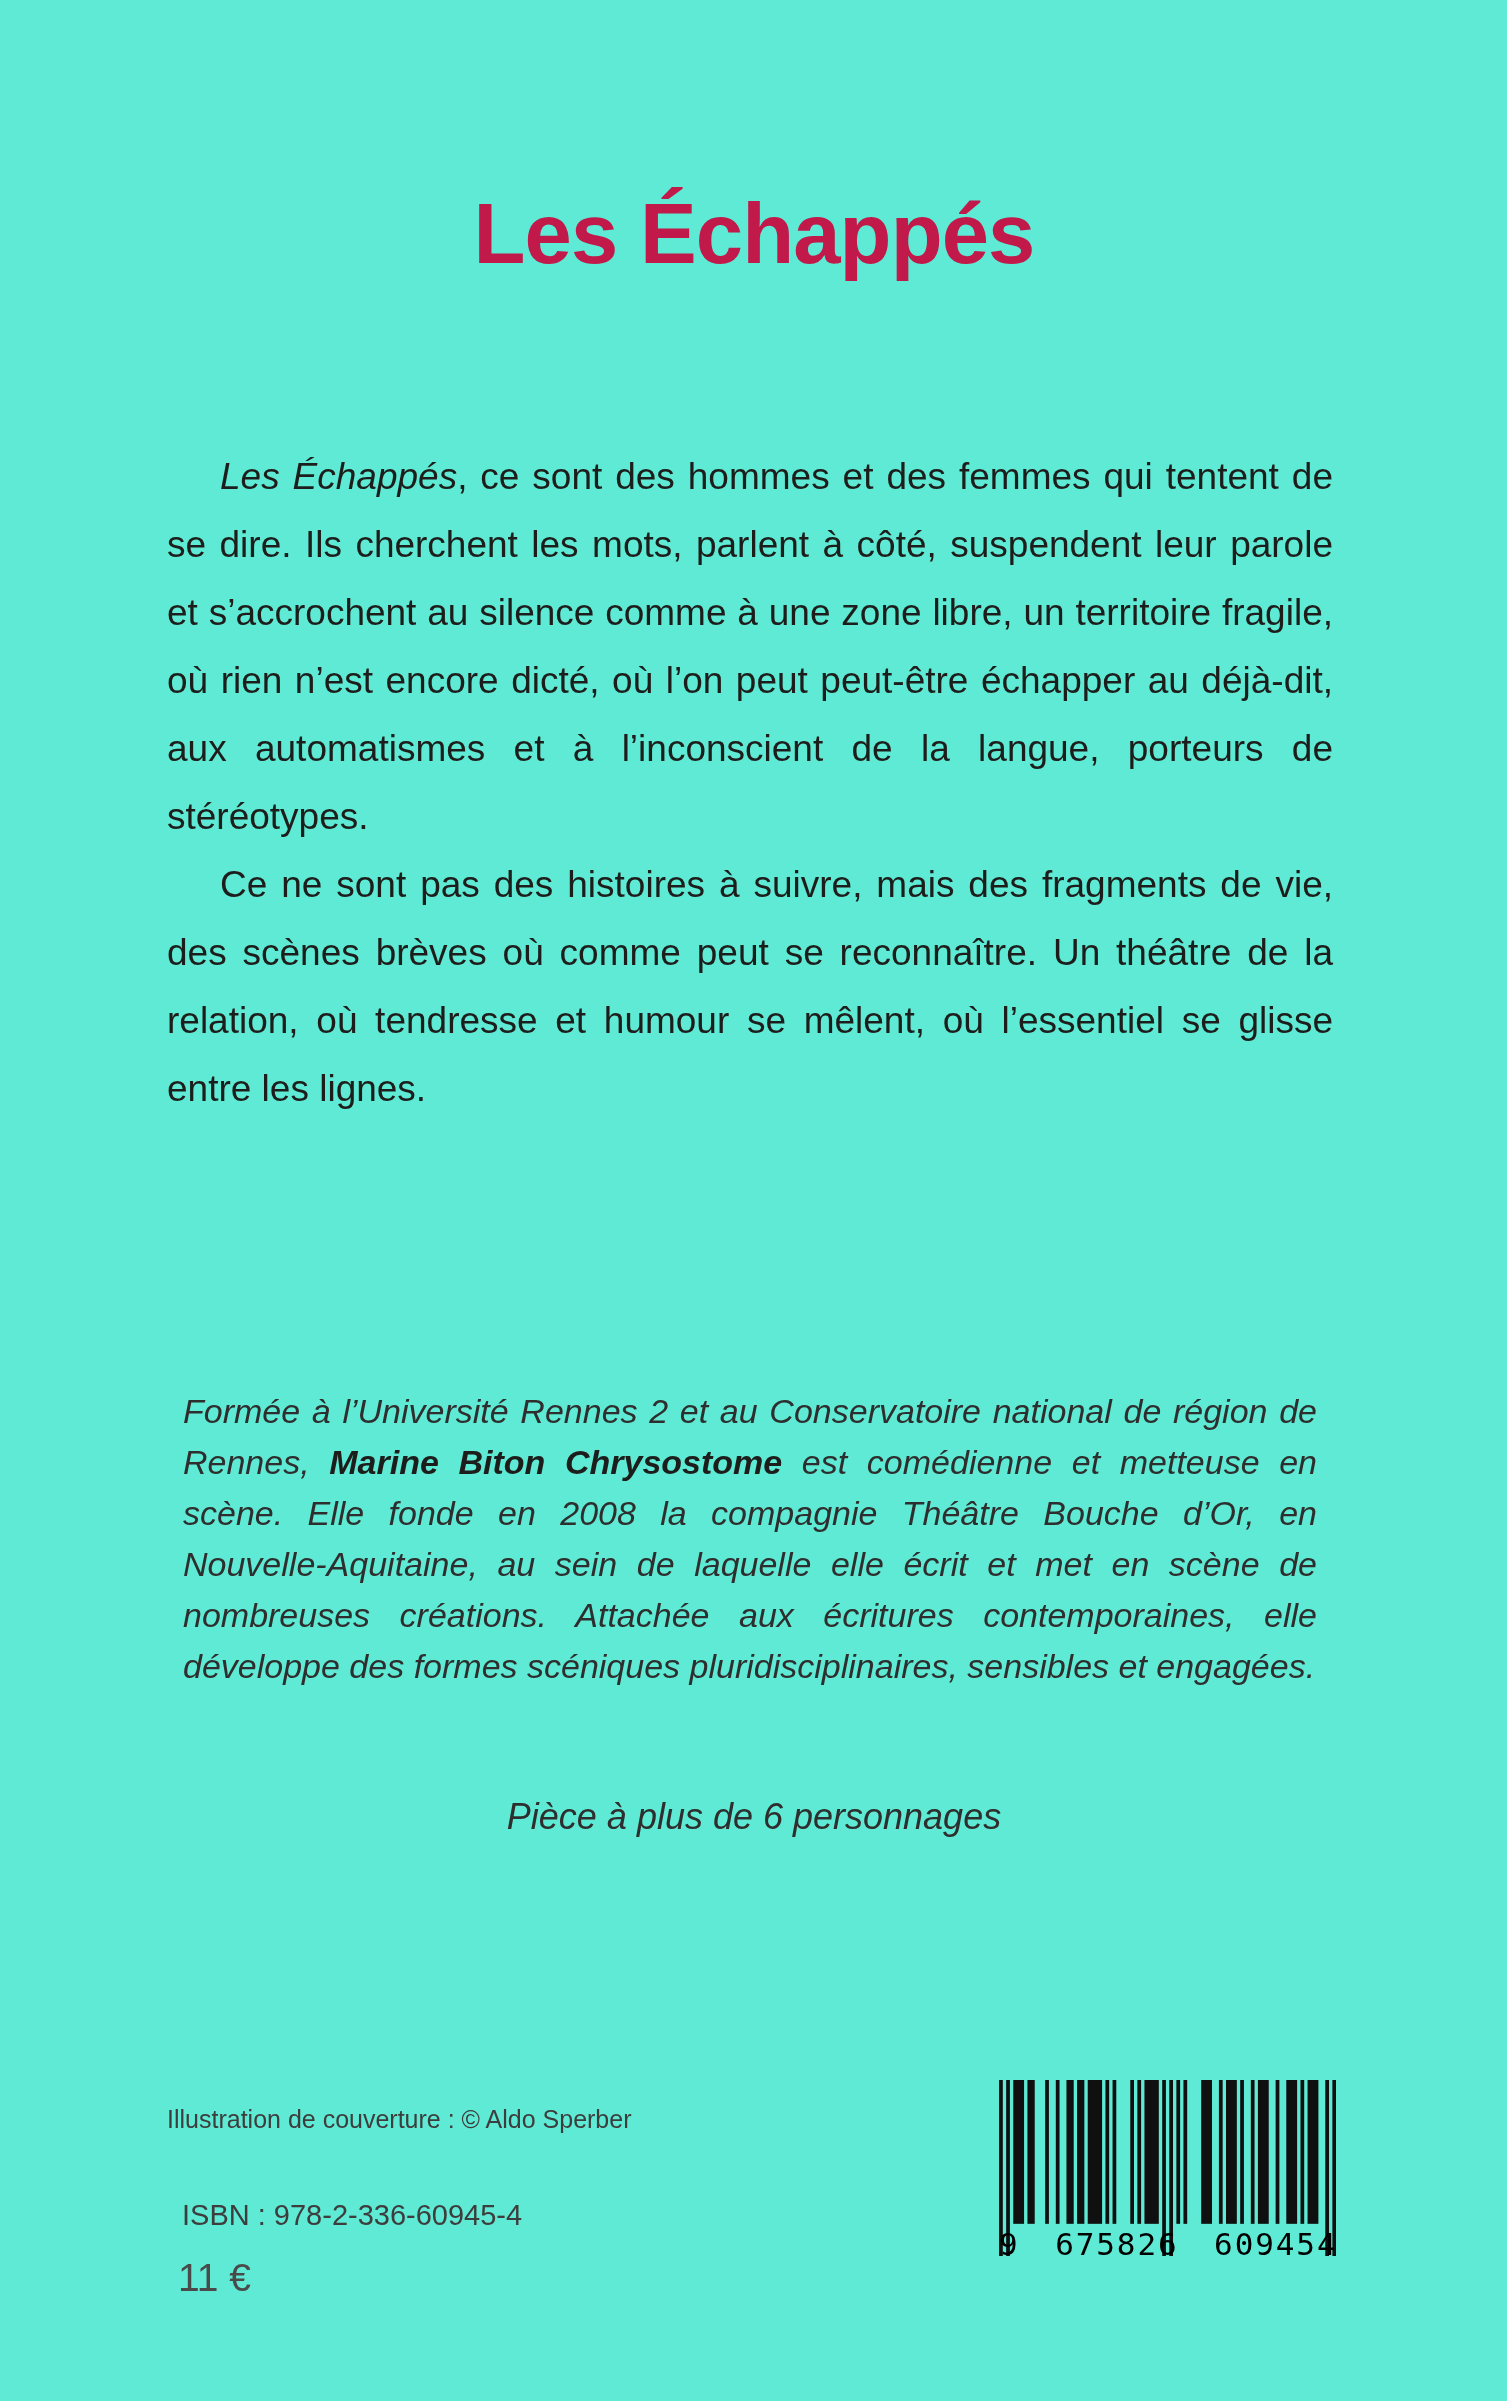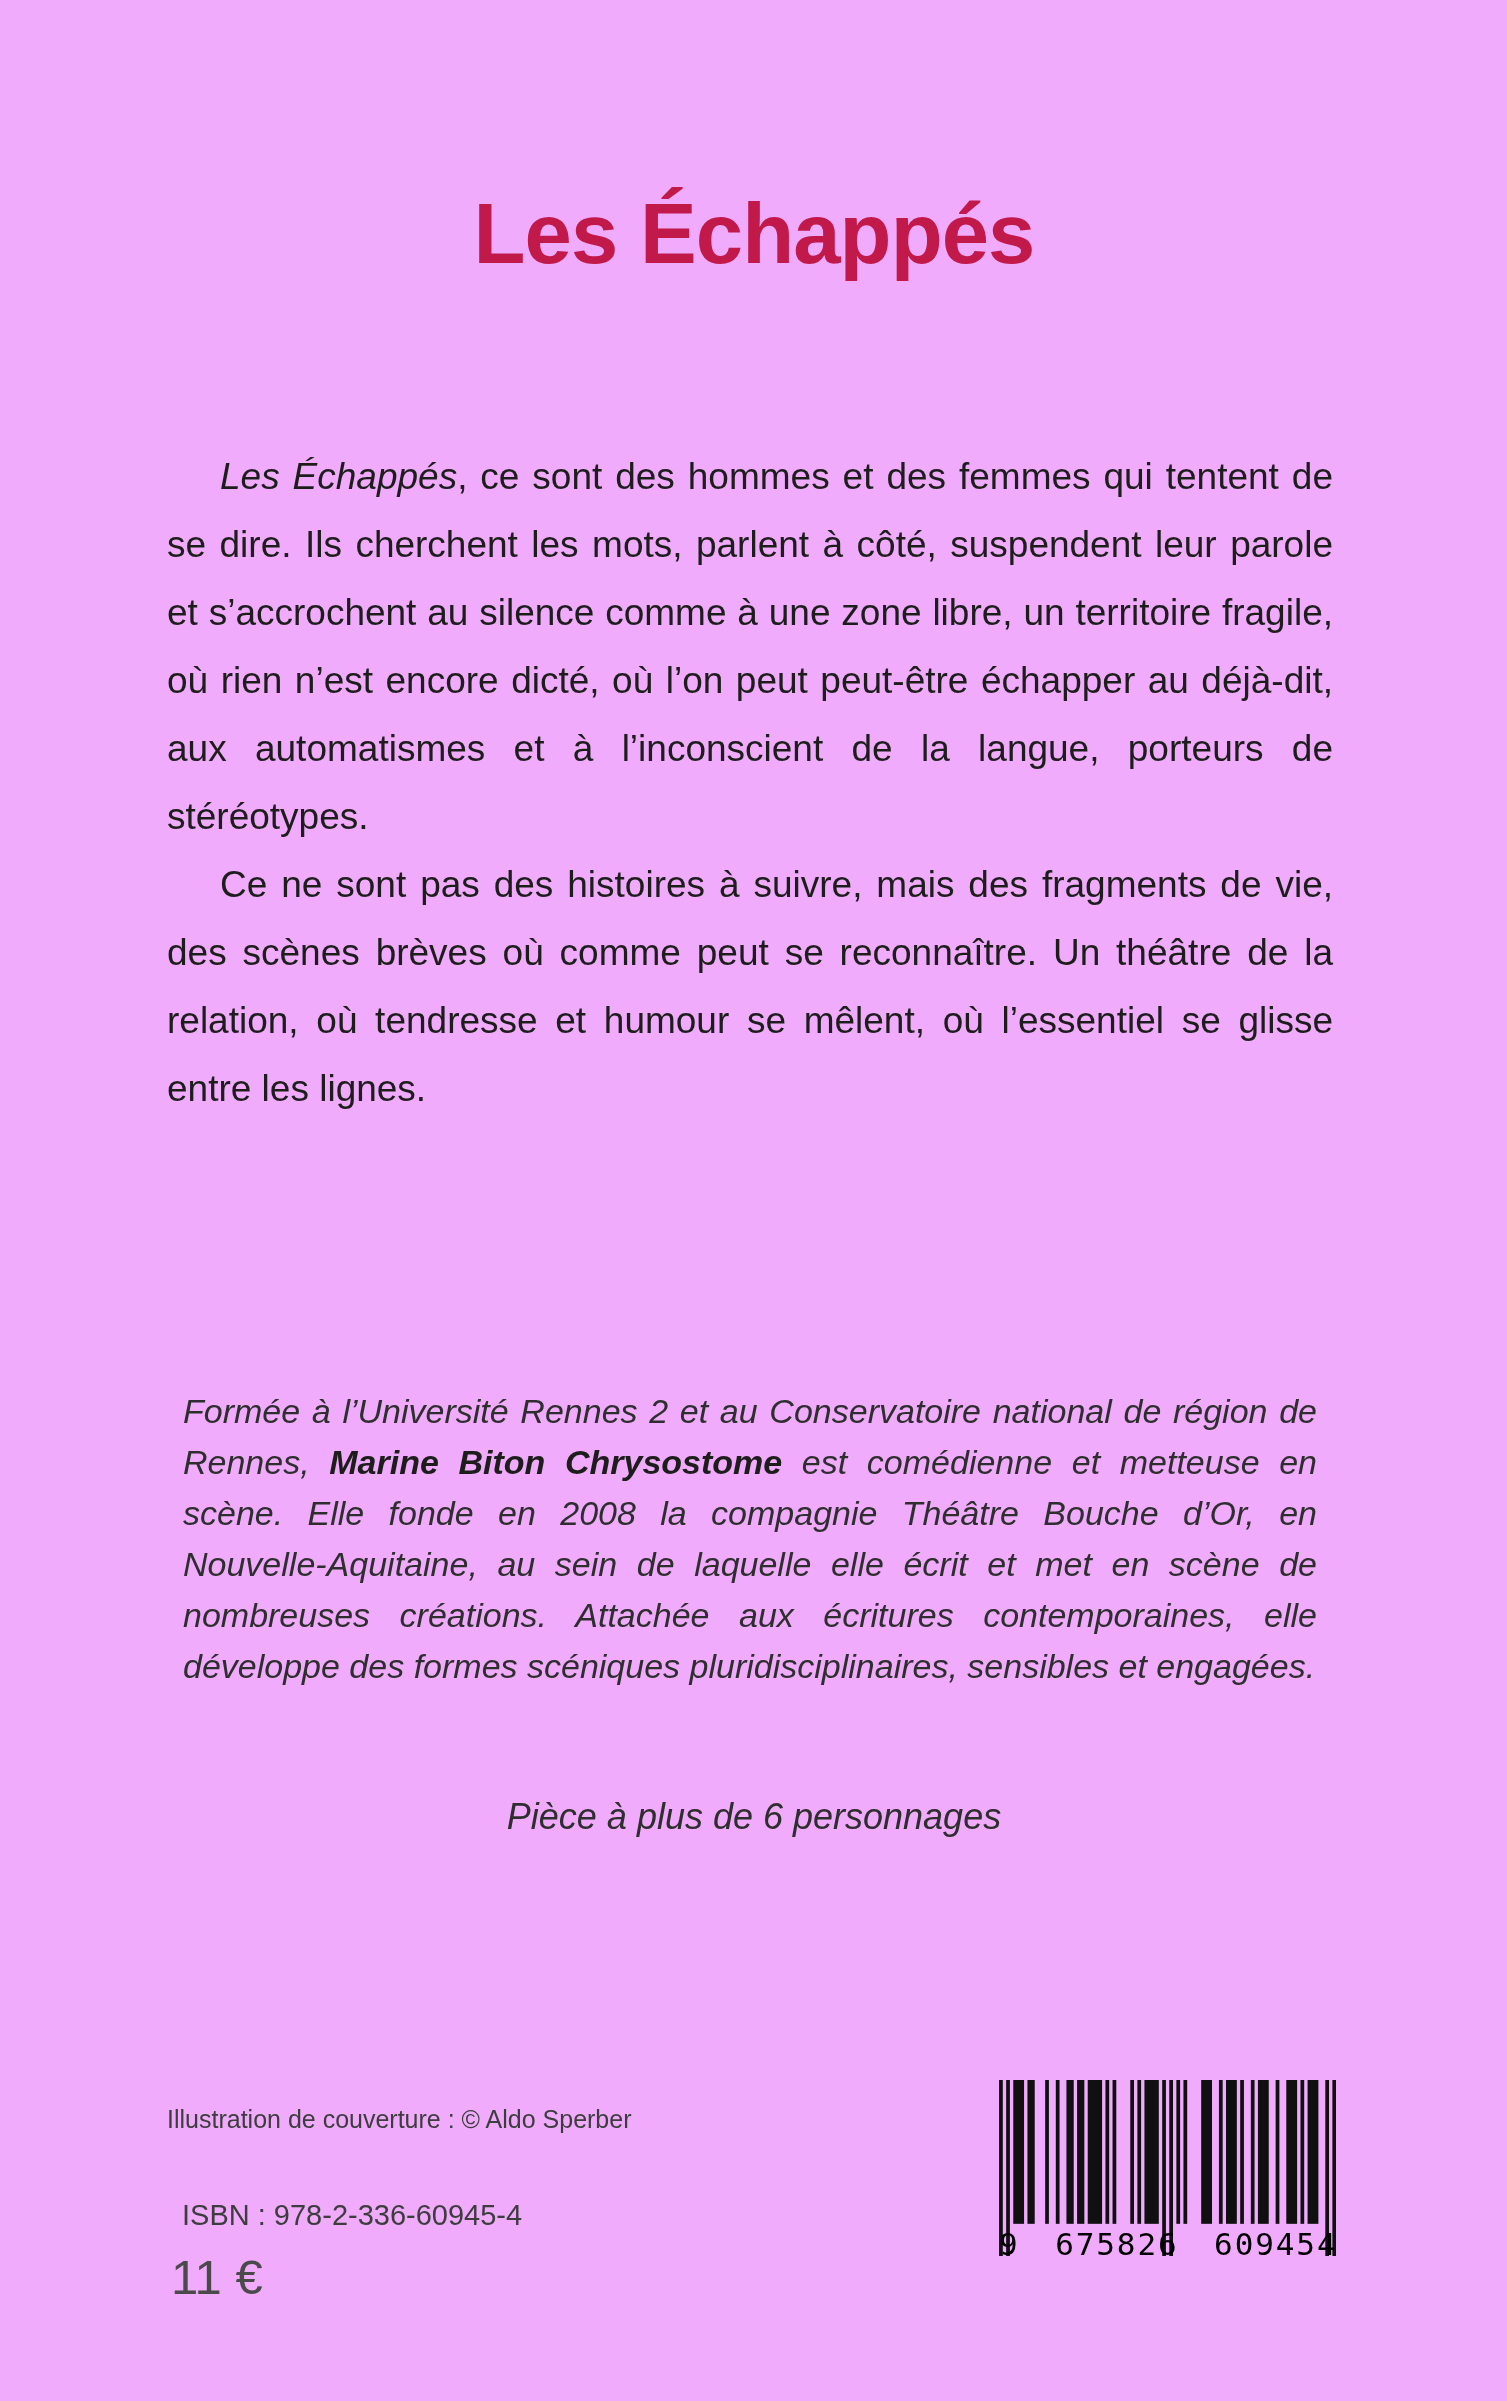--- a/index.html
+++ b/index.html
@@ -4,21 +4,21 @@
 <style>
   html, body {
     margin: 0;
     padding: 0;
     background: #ffffff;
   }
   .page {
     position: relative;
     width: 1508px;
     height: 2402px;
-    background: #f0abfc;
+    background: #5eead4;
     font-family: "Liberation Sans", sans-serif;
     color: #1d1d1b;
     overflow: hidden;
   }
   .title {
     position: absolute;
     top: 185px;
     left: 0;
     width: 100%;
     margin: 0;
@@ -86,22 +86,22 @@
     top: 2184px;
     left: 167px;
     margin: 15px;
     font-size: 29px;
     color: #3d3d3d;
   }
   .credit-price {
     position: absolute;
     top: 2245px;
     left: 167px;
-    margin: 4px;
-    font-size: 49px;
+    margin: 11px;
+    font-size: 39px;
     color: #4a4a4a;
   }
   .barcode {
     position: absolute;
     top: 2080px;
     left: 999px;
     width: 337px;
     height: 201px;
   }
   .barcode svg {

